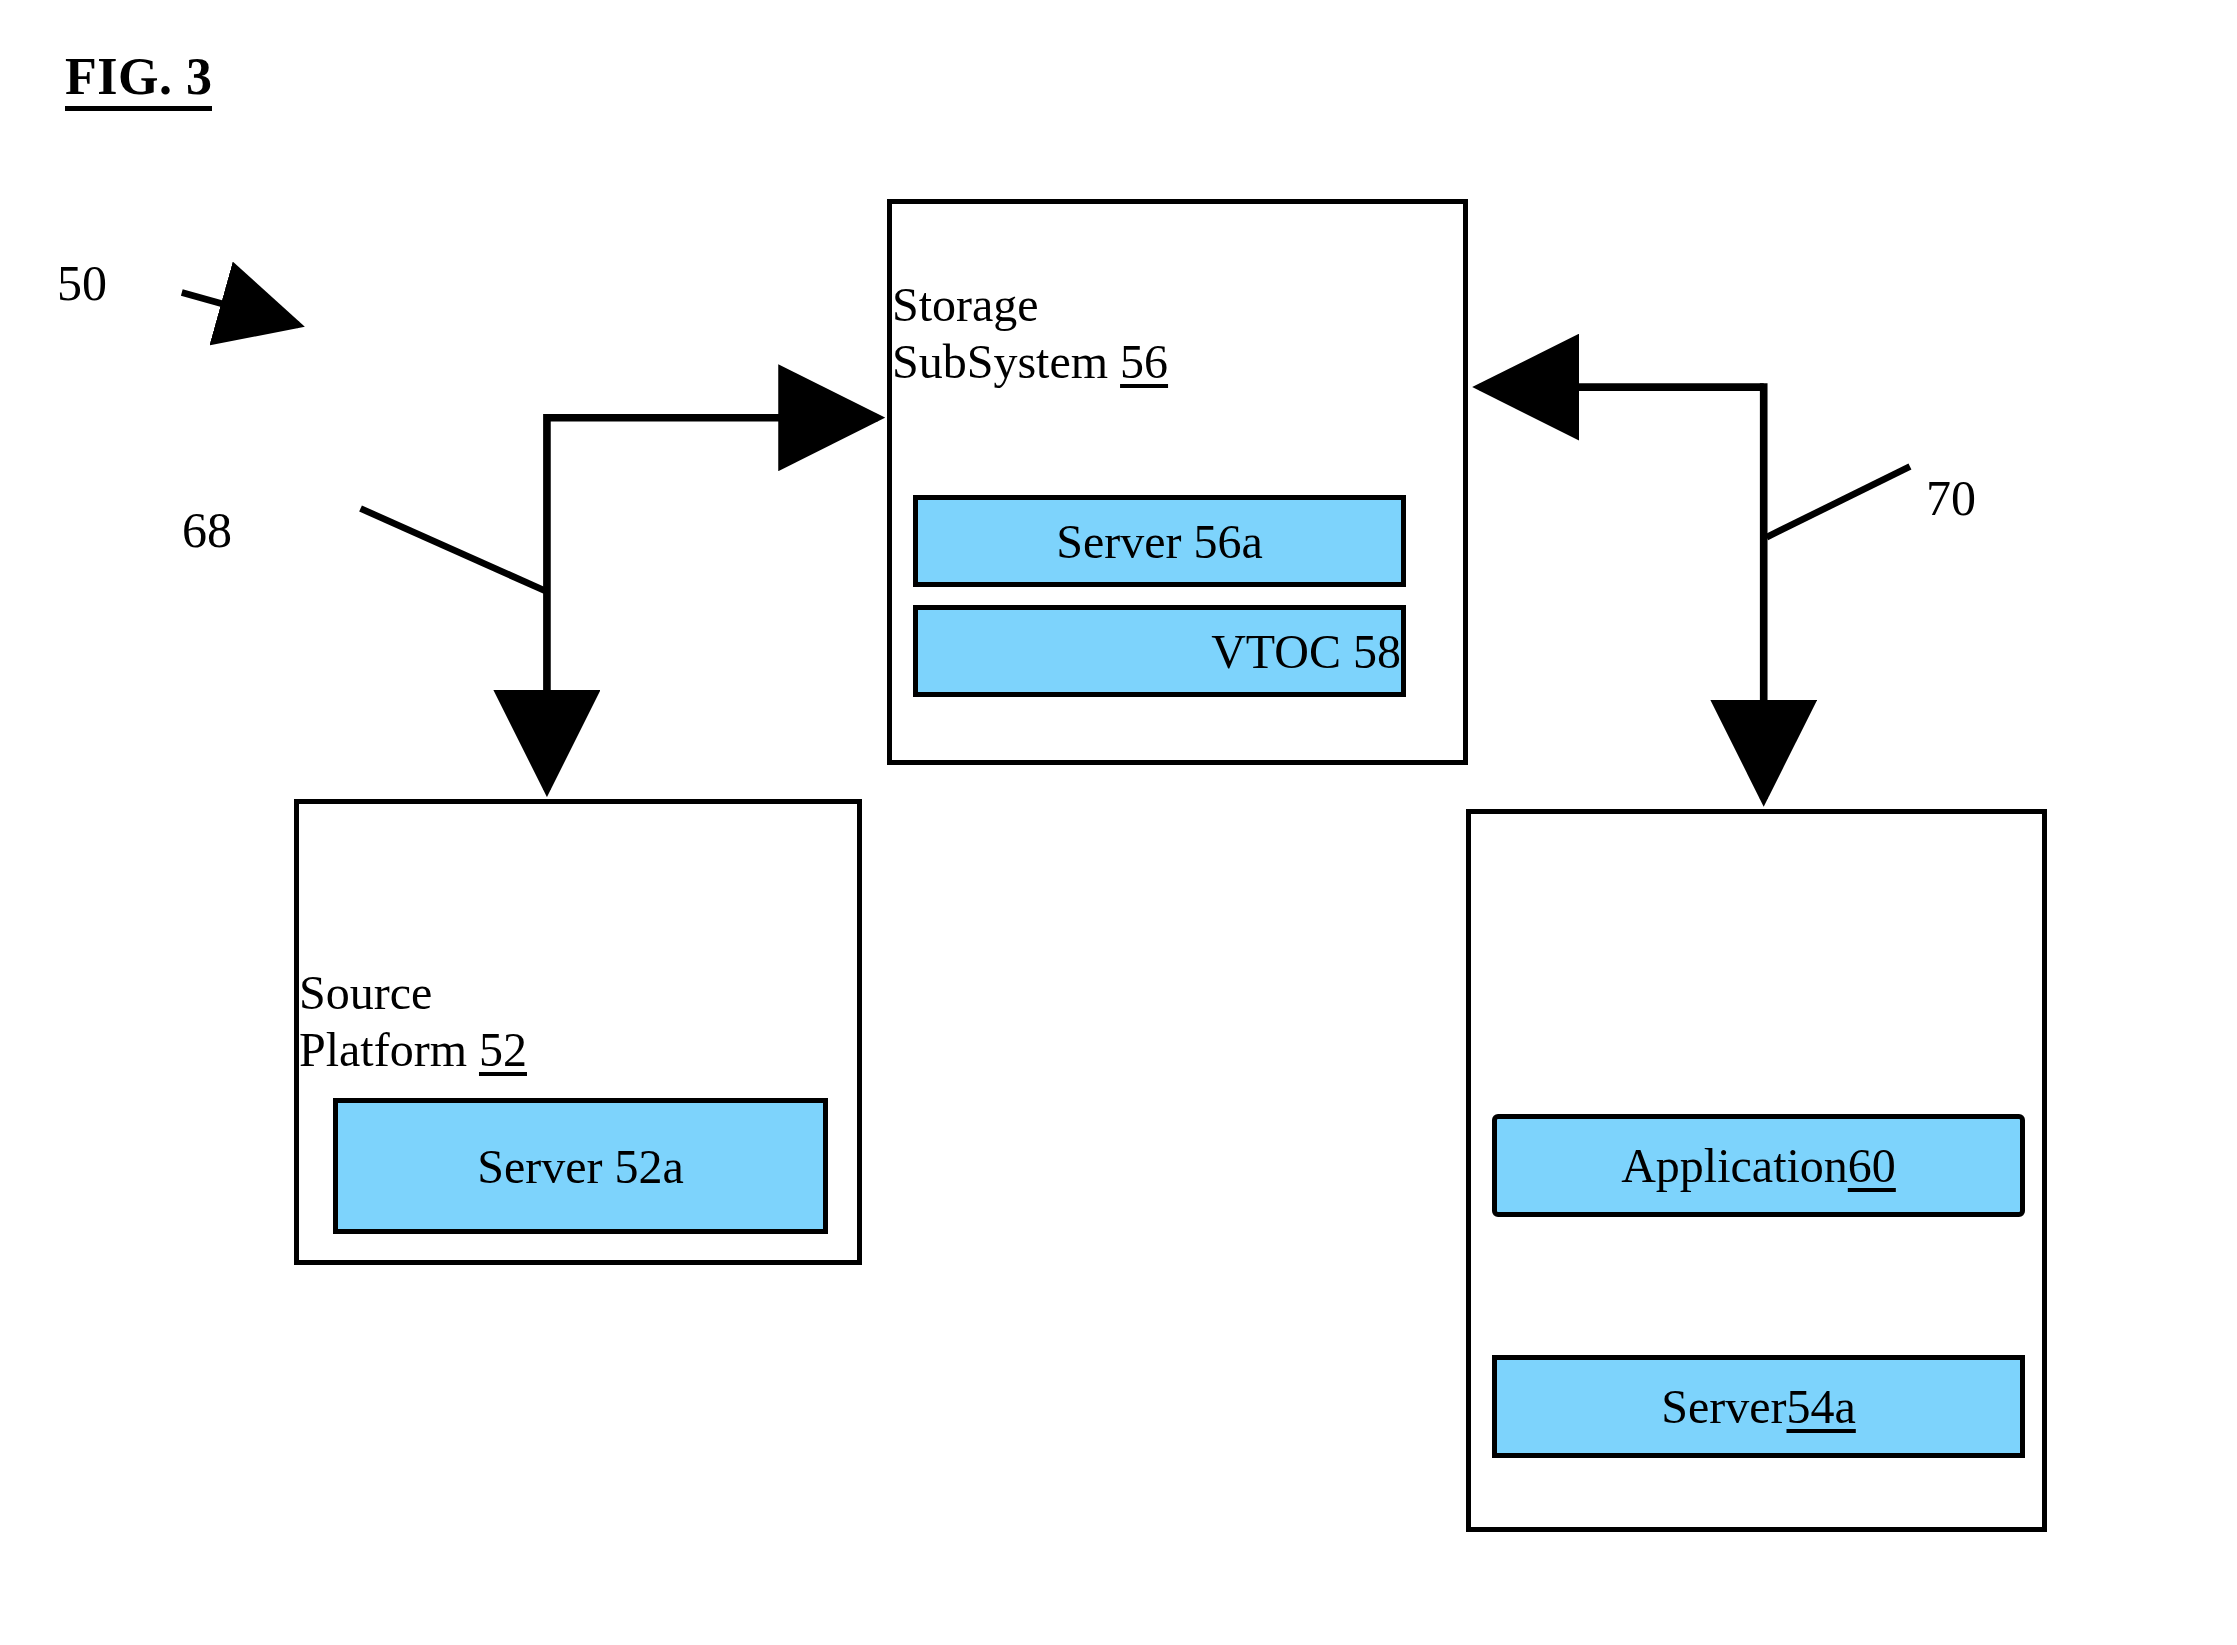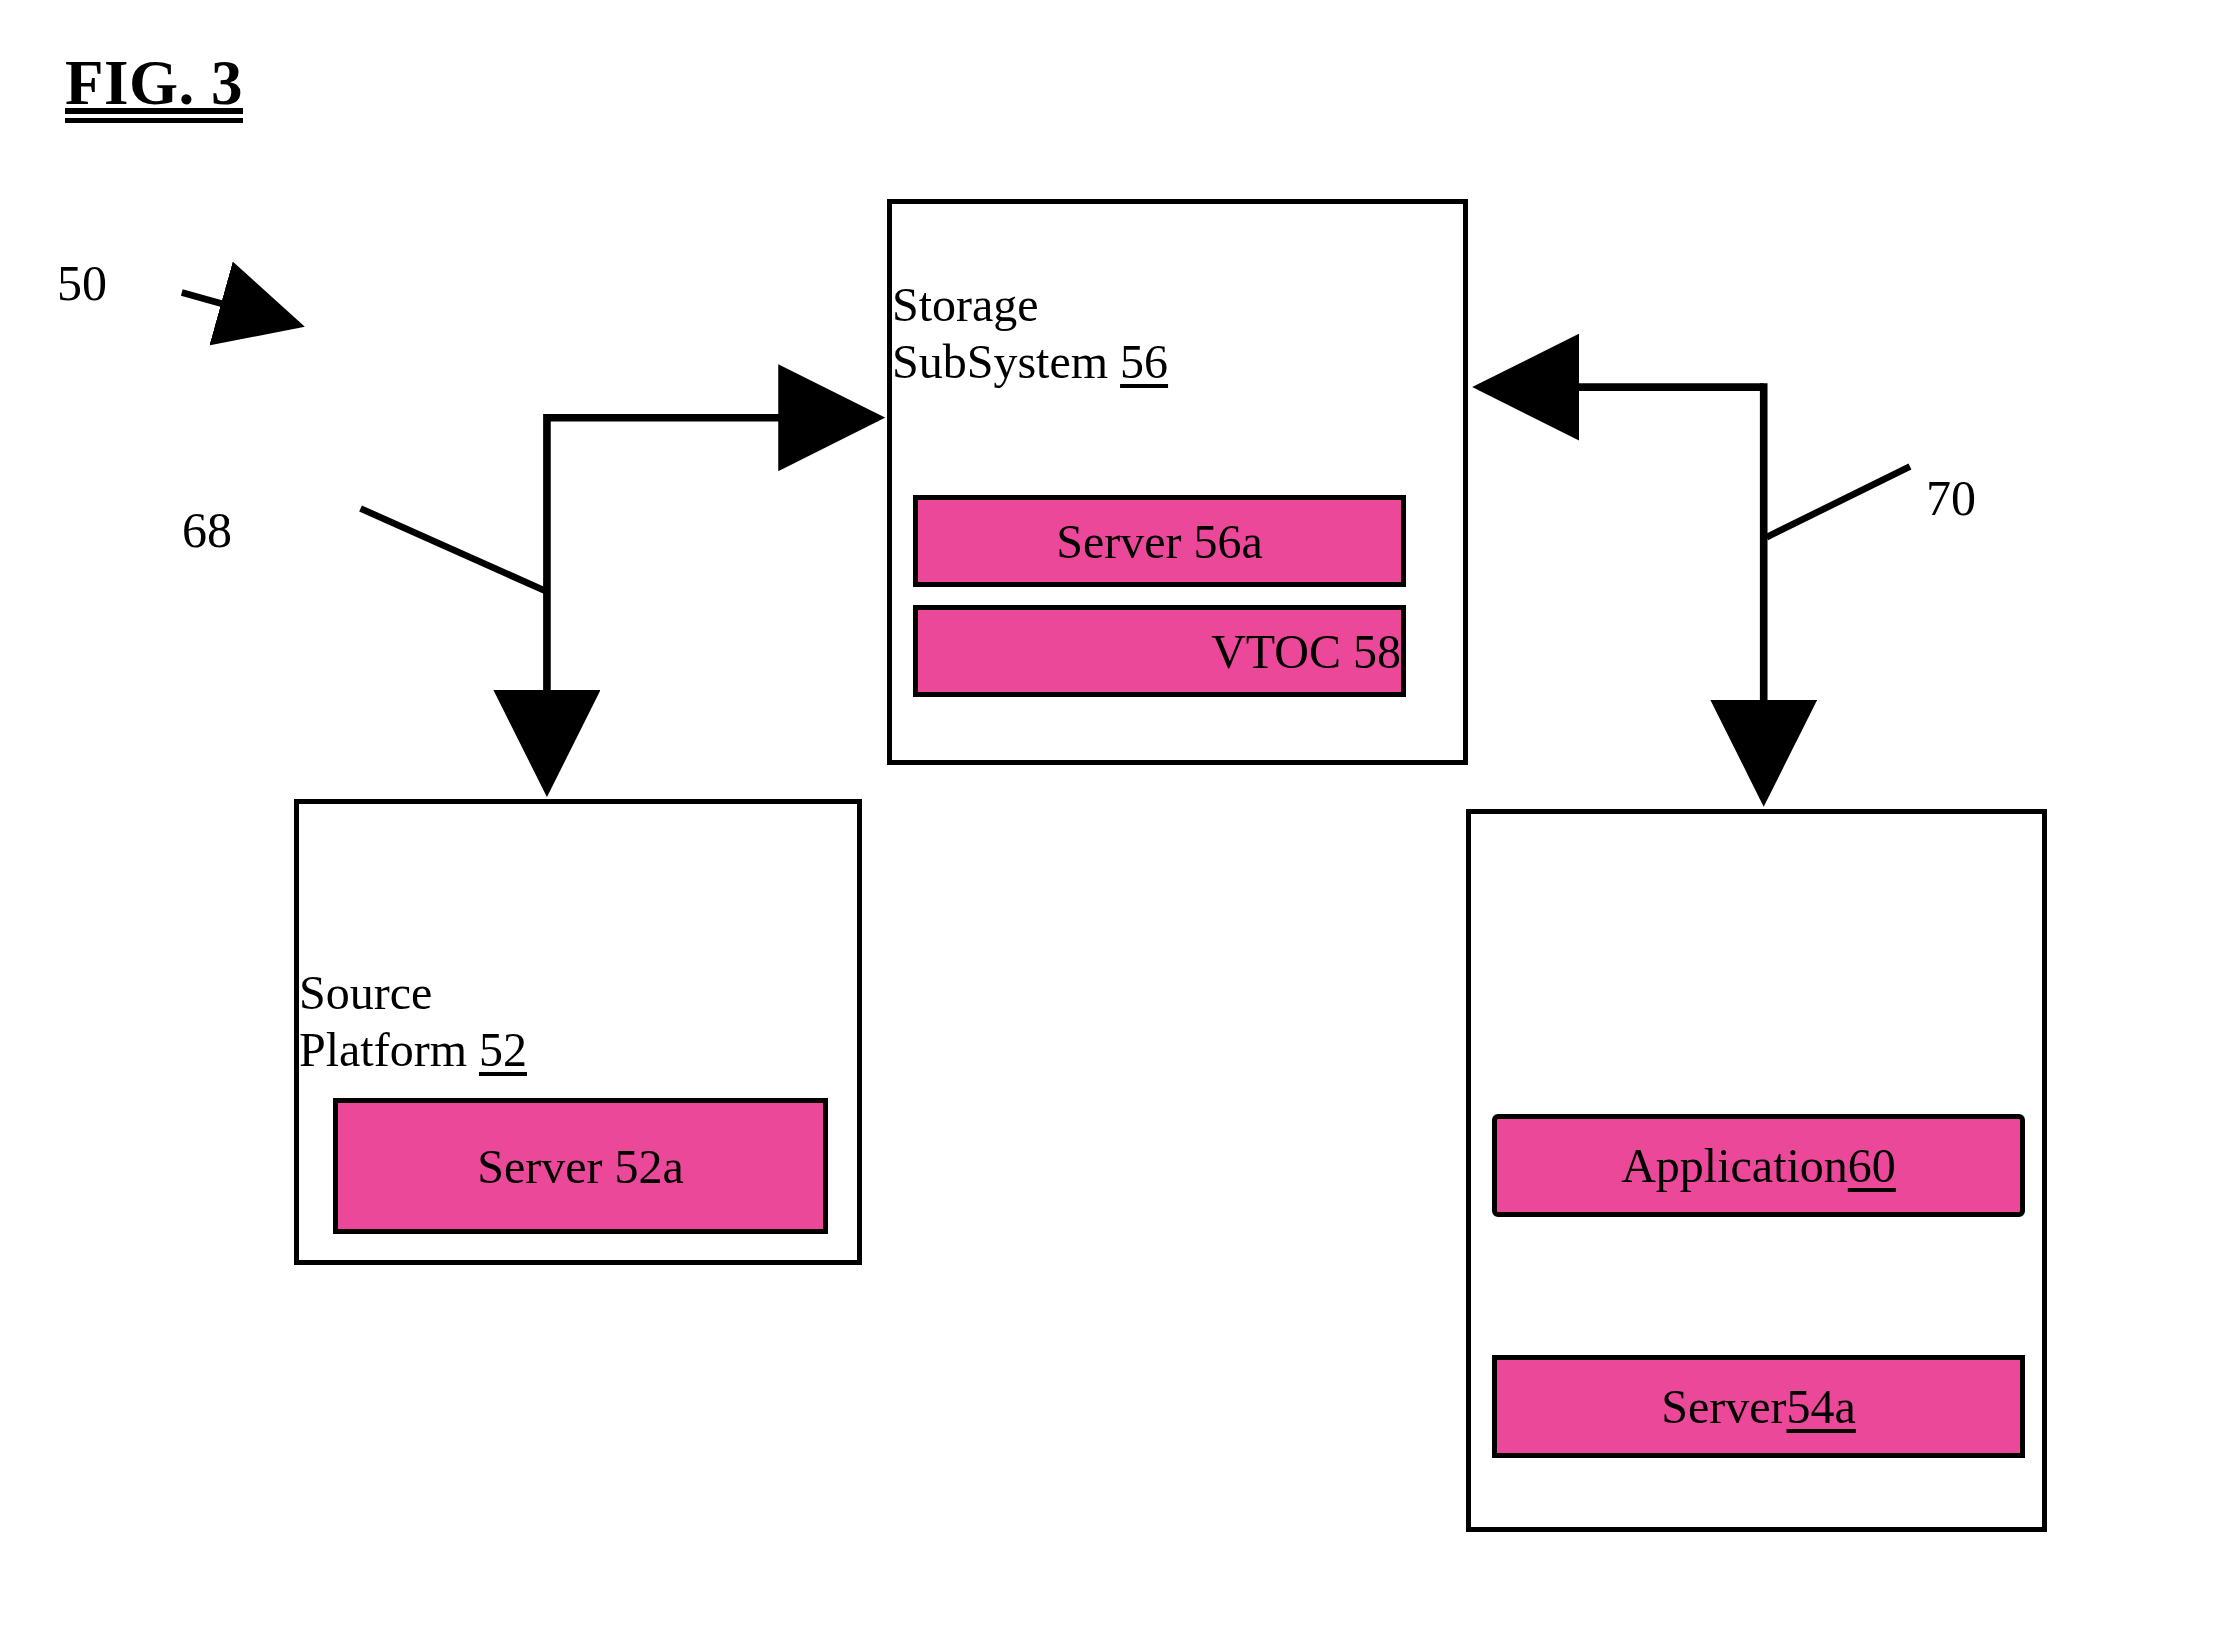--- a/index.html
+++ b/index.html
@@ -17,28 +17,27 @@
     width: 2238px;
     height: 1645px;
     background: #ffffff;
     overflow: hidden;
   }
   
   .fig-title {
     position: absolute;
     left: 65px;
     top: 50px;
-    font-size: 63px;
+    font-size: 52px;
     font-weight: bold;
     letter-spacing: 0.5px;
     border-bottom: 5.7px solid #000;
     padding-bottom: 1.9px;
     line-height: 1.05;
     white-space: nowrap;
-    text-decoration: underline;
   }
   
   .ref-num {
     position: absolute;
     font-size: 50px;
     line-height: 1;
     white-space: nowrap;
   }
   #ref-50 { left: 57px; top: 258px; }
   #ref-68 { left: 182px; top: 505px; }
@@ -80,21 +79,21 @@
   }
   #title-storage { top: 73px; }
   #title-source  { top: 161px; }
   #title-target  { top: 163px; }
   .box-title .ul { text-decoration: underline; text-underline-offset: 5.7px; }
 
   
   .inner-box {
     position: absolute;
     border: 5.7px solid #000;
-    background: #ec4899;
+    background: #7dd3fc;
     box-sizing: border-box;
     display: flex;
     align-items: center;
     justify-content: center;
     font-size: 48px;
   }
   .inner-box .ul { text-decoration: underline; text-underline-offset: 5.7px; }
 
   
   #inner-server56a { left: 21px; top: 291px; width: 493px; height: 92px; }

